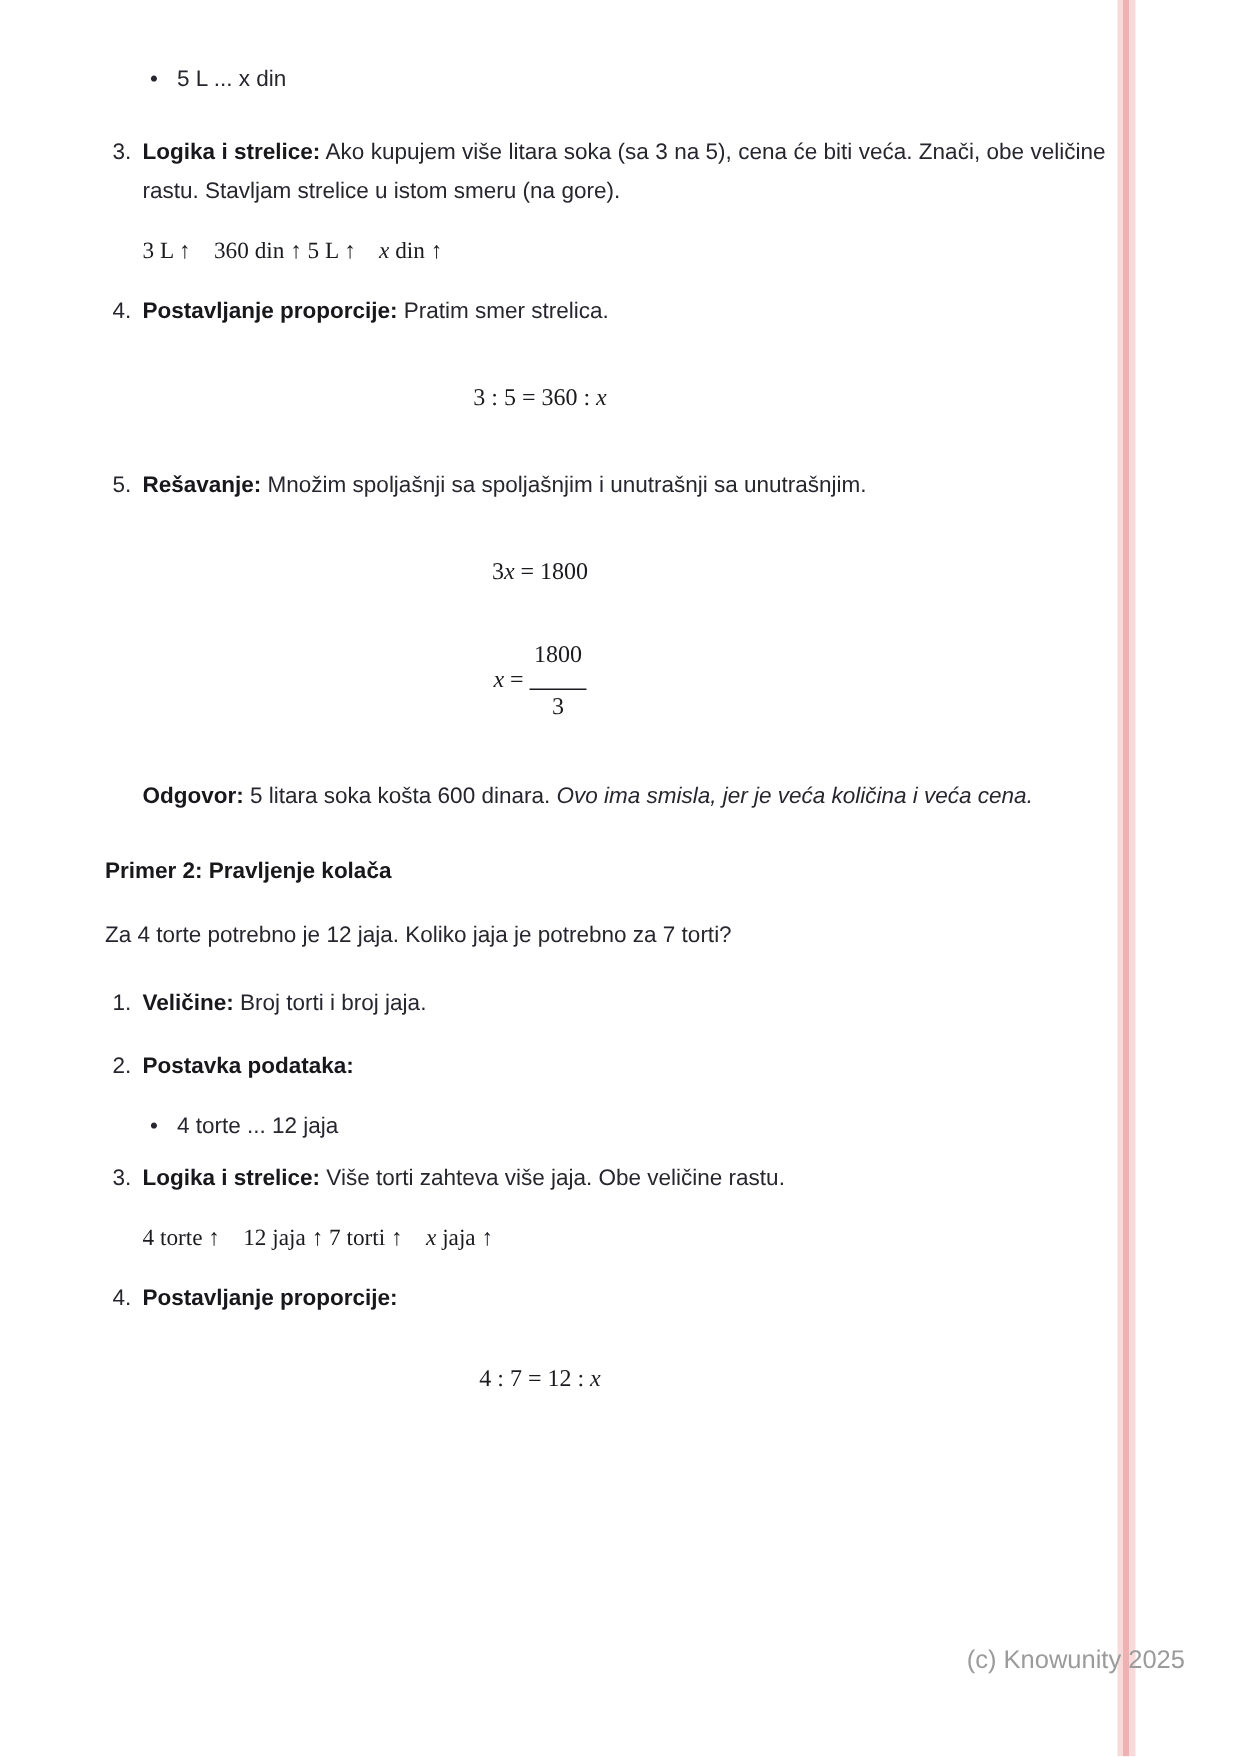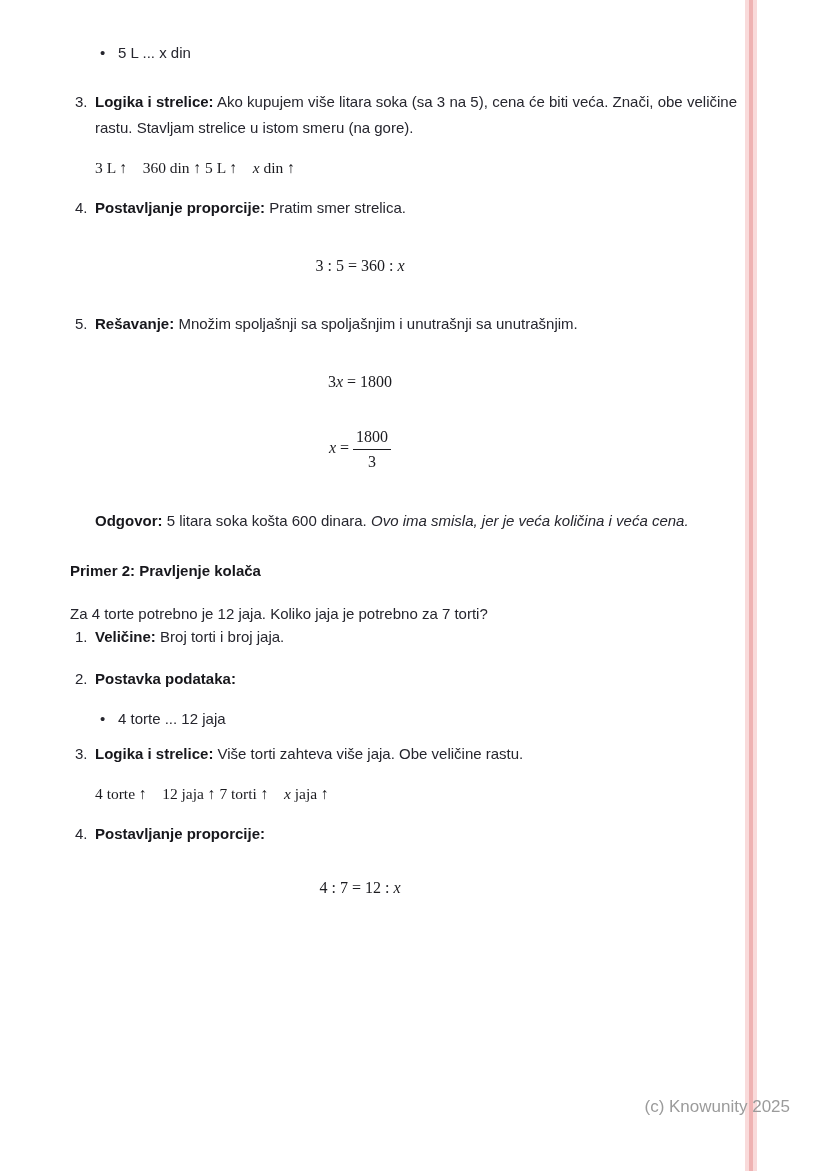--- a/index.html
+++ b/index.html
@@ -61,28 +61,28 @@
     margin: 34px 0;
     font-family: "Liberation Serif", "DejaVu Serif", serif;
     font-size: 16px;
     line-height: 22px;
     color: #1b1b1f;
   }
   .math-line.last { margin: 30px 0 0 0; }
   .it { font-style: italic; }
 
   .frac { display: inline-block; vertical-align: middle; text-align: center; line-height: 20px; }
-  .frac .top { display: block; border-bottom: 1px solid #1b1b1f; padding: 0 3px 2px; }
+  .frac .top { display: block; border-bottom: 1px solid #1b1b1f; padding: 0 3px 12px; }
   .frac .bot { display: block; padding: 2px 3px 0; }
 
   .answer { margin: 36px 0 26px 25px; text-align: justify; }
   .answer i { font-style: italic; }
 
   .heading { font-weight: 700; color: #17171c; margin-bottom: 22px; line-height: 21px; }
-  .intro { line-height: 21px; }
+  .intro { margin-bottom: 22px; line-height: 21px; }
 
   .watermark {
     position: absolute;
     top: 1100px;
     right: 38px;
     font-size: 17px;
     line-height: 14px;
     color: #9b9b9b;
     z-index: 2;
   }

